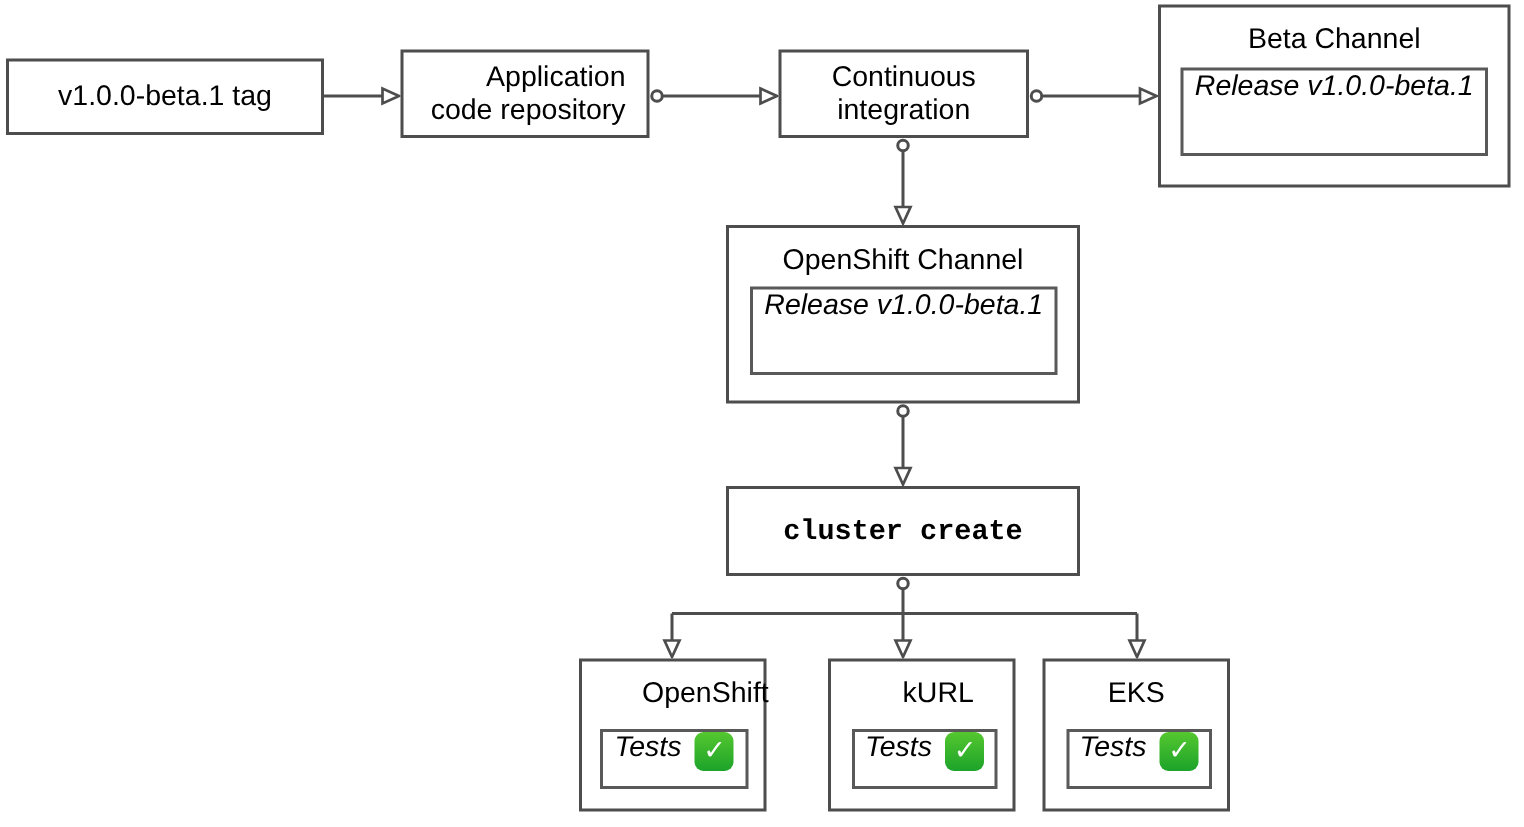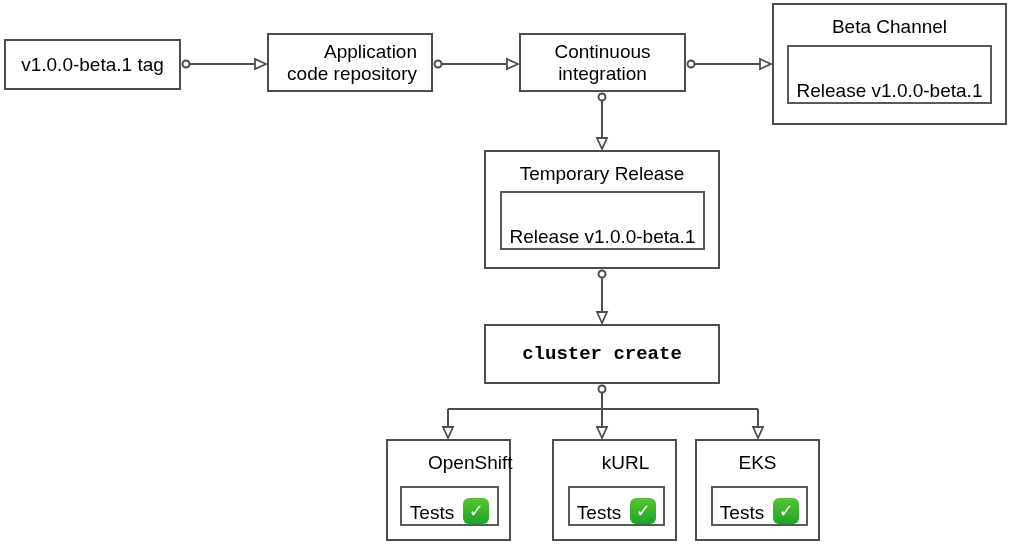--- a/index.html
+++ b/index.html
@@ -40,24 +40,25 @@
   .container-title {
     margin-top: 11px;
     line-height: 22px;
   }
   .inner-box {
     position: absolute;
     box-sizing: border-box;
     background: #ffffff;
     border: 2px solid #595959;
     display: flex;
-    align-items: flex-end;
+    align-items: flex-start;
     justify-content: center;
     white-space: nowrap;
     gap: 9px;
+    font-style: italic;
   }
   .mono {
     font-family: "Liberation Mono", "DejaVu Sans Mono", monospace;
     font-weight: bold;
     text-align: center;
   }
   .check {
     display: inline-flex;
     width: 26px;
     height: 26px;
@@ -116,41 +117,41 @@
       <g>
         <path d="M602 393 V409 M448 409 H758 M448 409 V427 M602 409 V427 M758 409 V427"></path>
         <circle cx="602" cy="389" r="3.5" fill="#ffffff"></circle>
         <polygon points="448,438 443,427 453,427" fill="#ffffff" stroke-width="1.8"></polygon>
         <polygon points="602,438 597,427 607,427" fill="#ffffff" stroke-width="1.8"></polygon>
         <polygon points="758,438 753,427 763,427" fill="#ffffff" stroke-width="1.8"></polygon>
       </g>
     </g>
   </svg>
 
-  <div class="node" style="left:4px; top:39px; width:177px; height:51px;">
+  <div class="node" style="left:4px; top:39px; width:212px; height:51px;">
     <span>v1.0.0-beta.1 tag</span>
   </div>
 
   <div class="node" style="left:267px; top:33px; width:166px; height:59px; padding:0 14px;text-align:right;">
     <span>Application code repository</span>
   </div>
 
   <div class="node" style="left:519px; top:33px; width:167px; height:59px; padding:0 36px;">
     <span>Continuous integration</span>
   </div>
 
   <div class="container-node" style="left:772px; top:3px; width:235px; height:122px;">
     <div class="container-title">Beta Channel</div>
     <div class="inner-box" style="left:13px; top:40px; width:205px; height:59px;">
       <span>Release v1.0.0-beta.1</span>
     </div>
   </div>
 
   <div class="container-node" style="left:484px; top:150px; width:236px; height:119px;">
-    <div class="container-title">Temporary Release</div>
+    <div class="container-title">OpenShift Channel</div>
     <div class="inner-box" style="left:14px; top:39px; width:205px; height:59px;">
       <span>Release v1.0.0-beta.1</span>
     </div>
   </div>
 
   <div class="node mono" style="left:484px; top:324px; width:236px; height:60px;">
     <span>cluster create</span>
   </div>
 
   <div class="container-node" style="left:386px; top:439px; width:125px; height:102px;padding-left:40px;">

